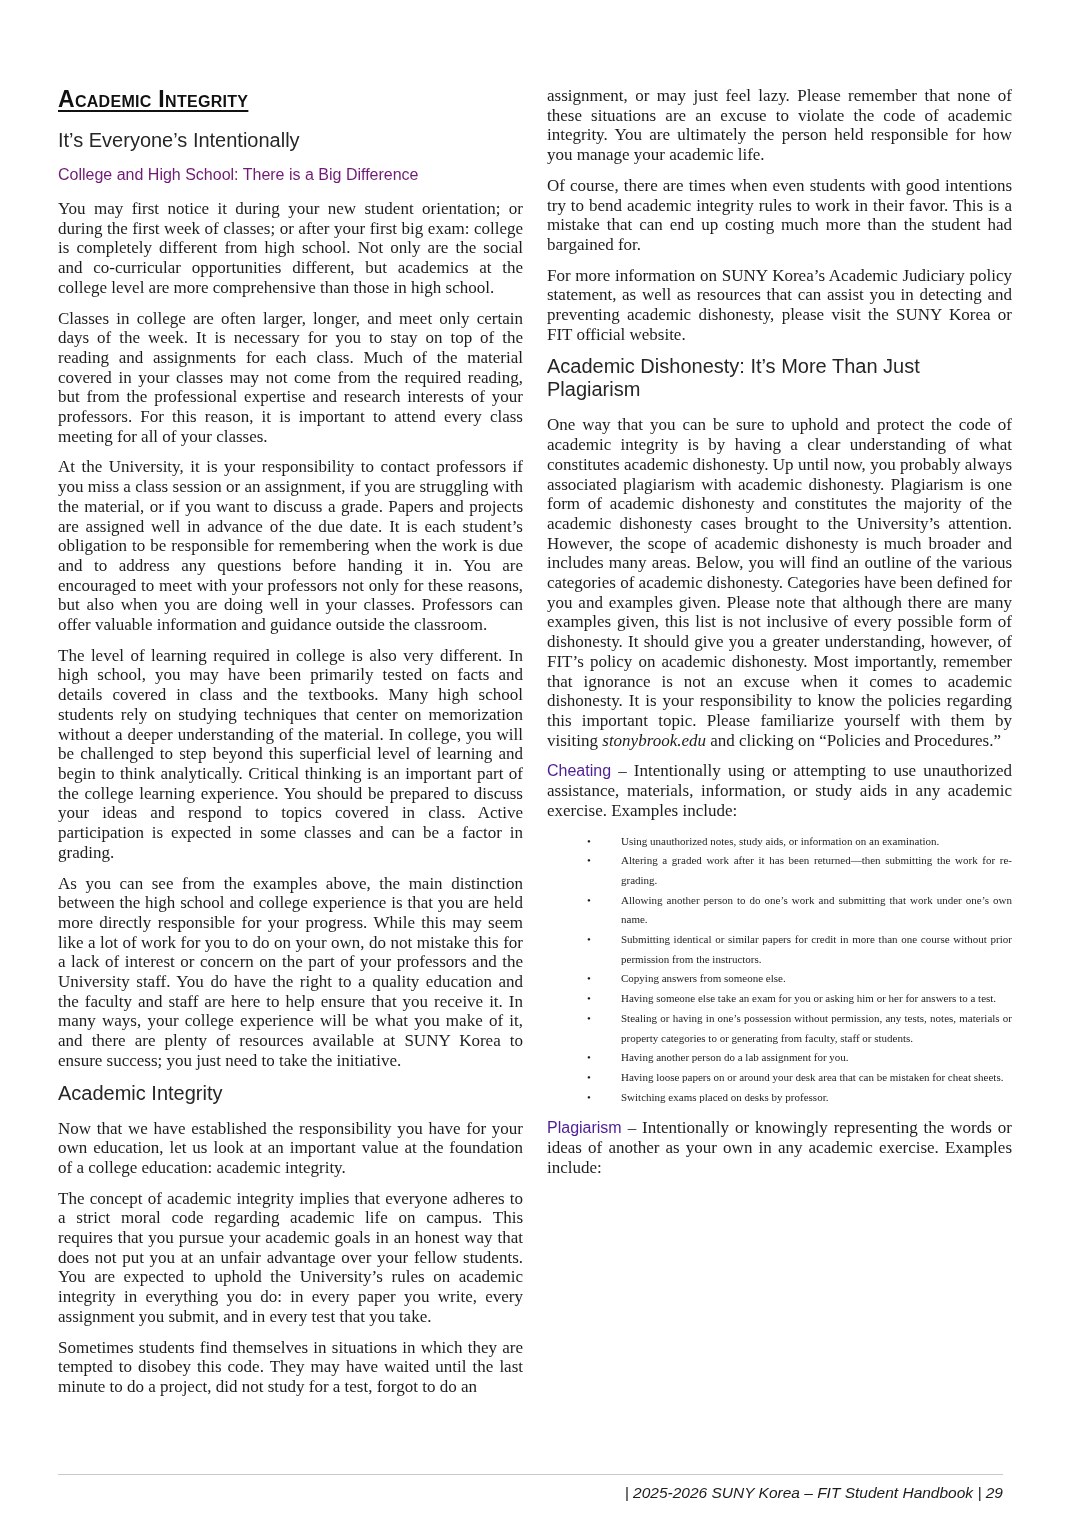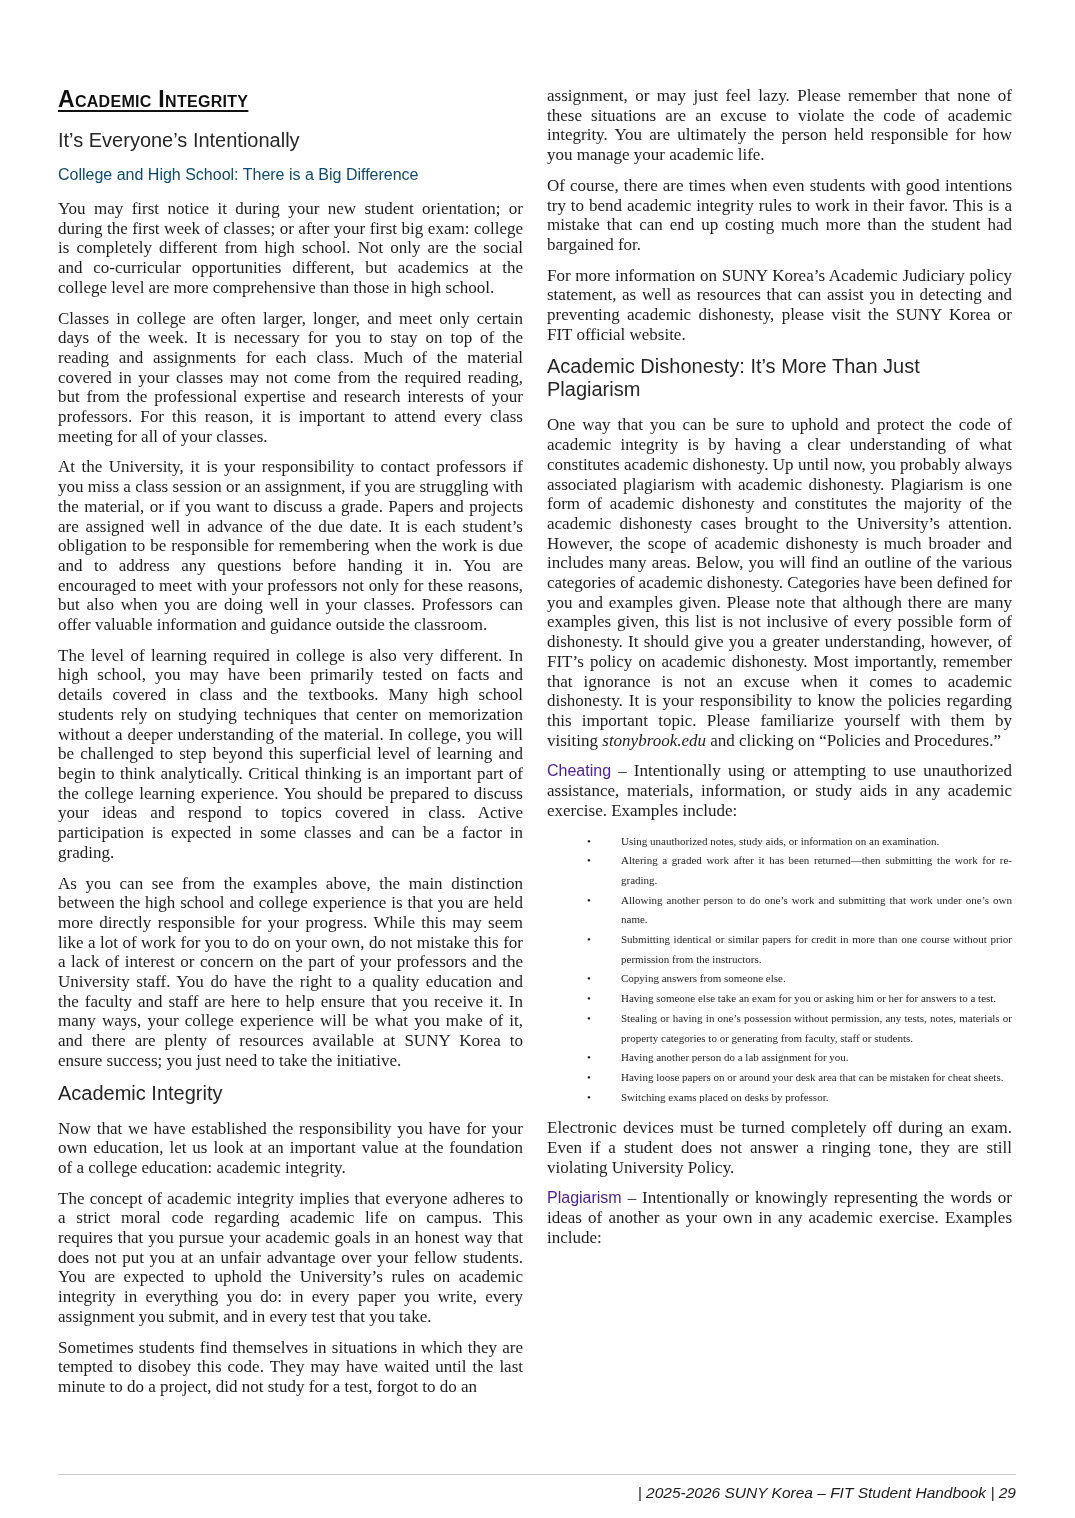--- a/index.html
+++ b/index.html
@@ -45,21 +45,21 @@
     font-family: "Liberation Sans", sans-serif;
     font-weight: 400;
     font-size: 20px;
     color: #262626;
     margin: 10px 0 14px 0;
   }
   h3.gray-heading {
     font-family: "Liberation Sans", sans-serif;
     font-weight: 400;
     font-size: 16px;
-    color: #0c4a6e;
+    color: #701a75;
     margin: 0 0 15px 0;
   }
   .lead-term {
     font-family: "Liberation Sans", sans-serif;
     color: #4c1d95;
     font-size: 16px;
   }
   em.doc-italic { font-style: italic; }
   ul.bullet-list {
     list-style: none;
@@ -76,21 +76,21 @@
   }
   ul.bullet-list li::before {
     content: "\2022";
     position: absolute;
     left: 40px;
     top: 0;
   }
   .footer {
     position: absolute;
     left: 58px;
-    right: 59px;
+    right: 72px;
     bottom: 0;
   }
   .footer-rule {
     border-top: 1px solid #c9c9c9;
     height: 0;
   }
   .footer-text {
     font-family: "Liberation Sans", sans-serif;
     font-style: italic;
     font-size: 15.5px;
@@ -132,21 +132,20 @@
         <li>Altering a graded work after it has been returned—then submitting the work for re-grading.</li>
         <li>Allowing another person to do one’s work and submitting that work under one’s own name.</li>
         <li>Submitting identical or similar papers for credit in more than one course without prior permission from the instructors.</li>
         <li>Copying answers from someone else.</li>
         <li>Having someone else take an exam for you or asking him or her for answers to a test.</li>
         <li>Stealing or having in one’s possession without permission, any tests, notes, materials or property categories to or generating from faculty, staff or students.</li>
         <li>Having another person do a lab assignment for you.</li>
         <li>Having loose papers on or around your desk area that can be mistaken for cheat sheets.</li>
         <li>Switching exams placed on desks by professor.</li>
       </ul>
-      <p>Electronic devices must be turned completely off during an exam. Even if a student does not answer a ringing tone, they are still violating University Policy.</p>
       <p><span class="lead-term">Plagiarism</span><span> – Intentionally or knowingly representing the words or ideas of another as your own in any academic exercise. Examples include:</span></p>
     </div>
 
   </div>
 
   <div class="footer">
     <div class="footer-rule"></div>
     <div class="footer-text">| 2025-2026 SUNY Korea – FIT Student Handbook | 29</div>
   </div>
 </div>

